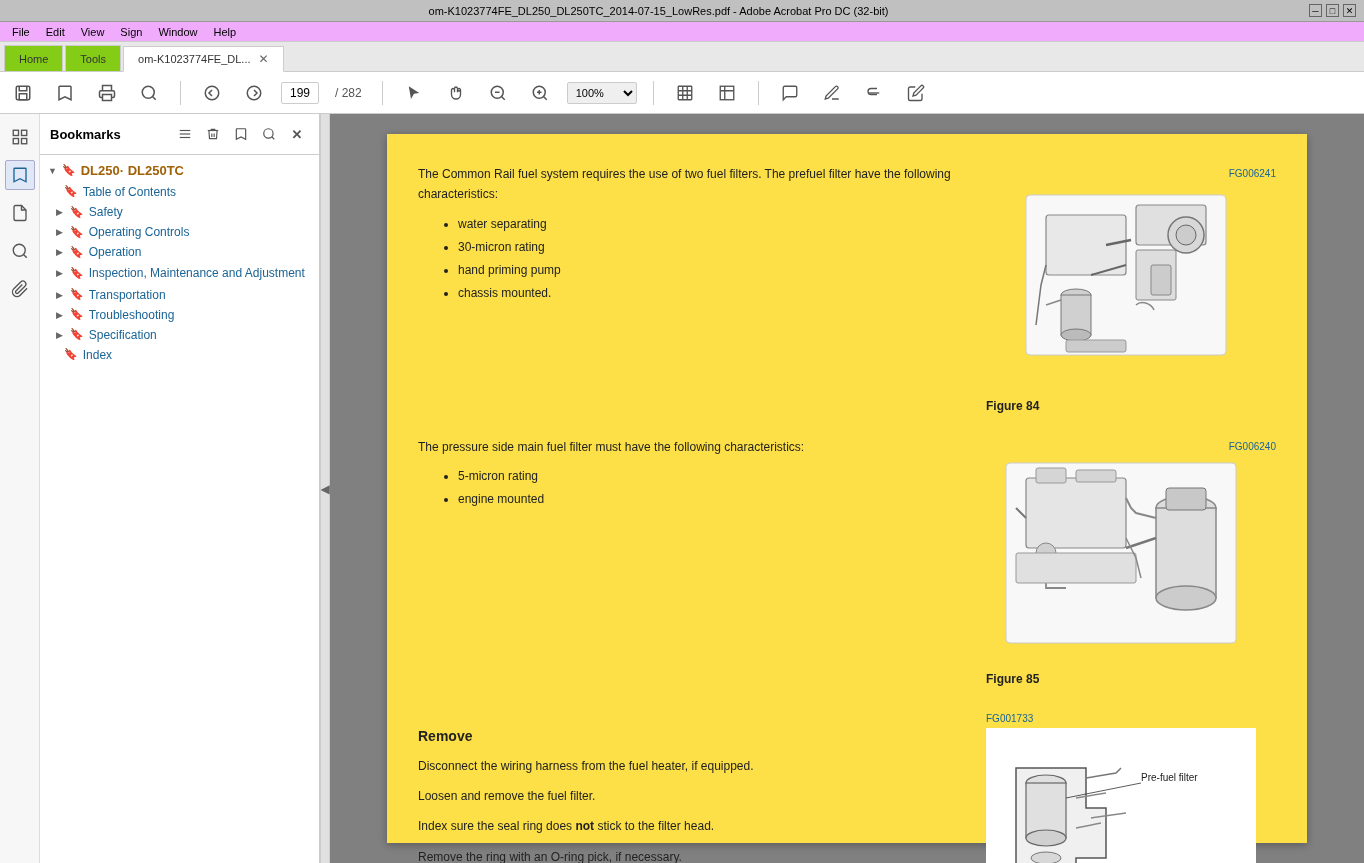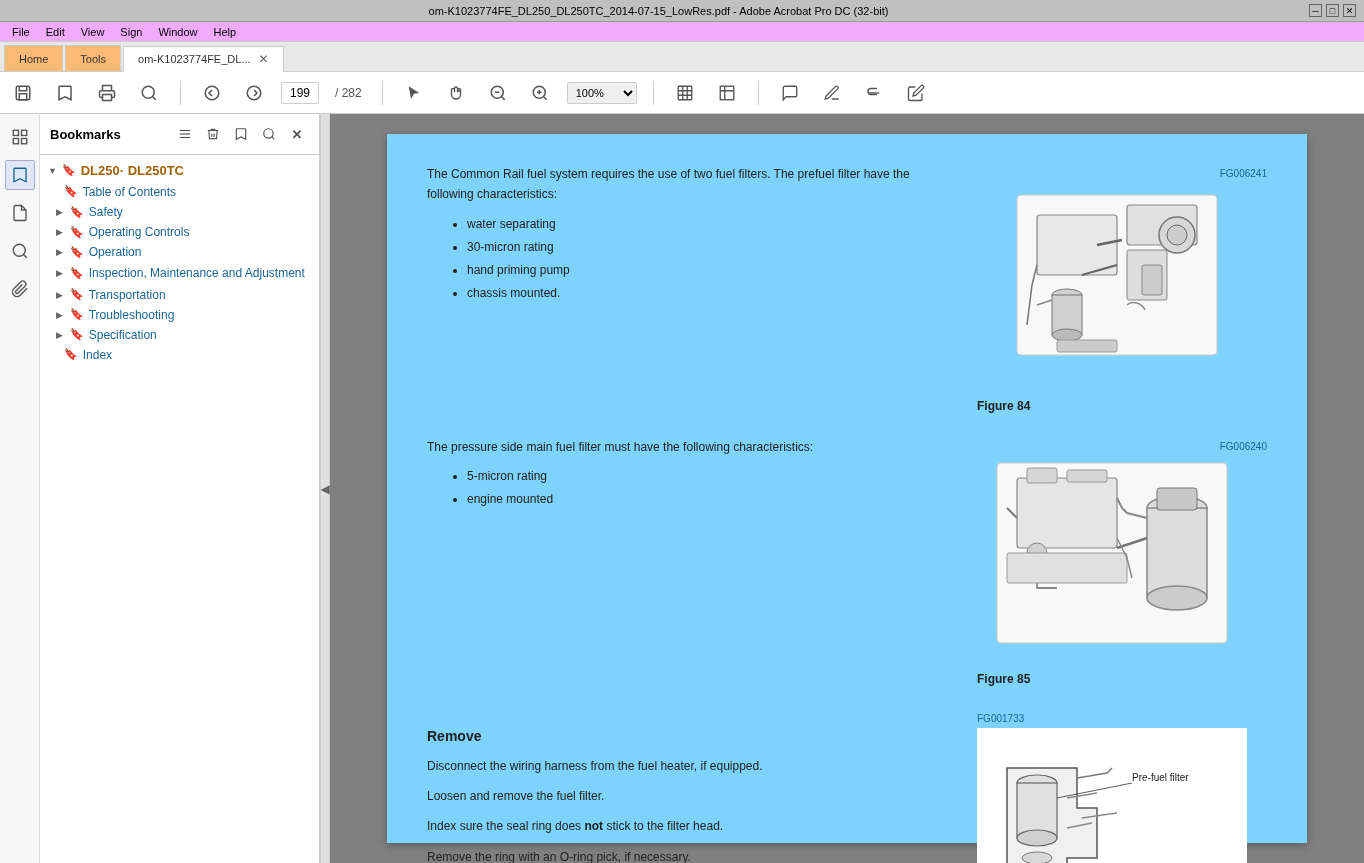--- a/index.html
+++ b/index.html
@@ -43,21 +43,21 @@
     }
     .tab {
       height: 26px;
       padding: 0 14px;
       display: flex;
       align-items: center;
       font-size: 11px;
       cursor: pointer;
       border: 1px solid #ccc;
       border-bottom: none;
-      background: #fdba74;
+      background: #84cc16;
       margin-right: 2px;
       color: #333;
     }
     .tab.active {
       background: white;
       border-bottom: 1px solid white;
       margin-bottom: -1px;
       z-index: 1;
     }
     .tab-close { margin-left: 8px; font-size: 12px; color: #666; }
@@ -231,23 +231,23 @@
     
     .pdf-area {
       flex: 1;
       background: #808080;
       overflow-y: auto;
       display: flex;
       justify-content: center;
       padding: 20px;
     }
     .pdf-page {
-      background: #7dd3fc;
+      background: #fde047;
       width: 920px;
-      padding: 30px 40px;
+      padding: 30px 31px;
       box-shadow: 0 2px 8px rgba(0,0,0,0.3);
       position: relative;
     }
 
     
     .pdf-content { font-size: 12px; color: #222; line-height: 1.6; }
     .pdf-content .body-text { font-size: 12px; line-height: 1.7; margin-bottom: 10px; }
     .pdf-content .bullet-list { list-style: disc; margin: 8px 0 8px 40px; }
     .pdf-content .bullet-list li { margin-bottom: 4px; font-size: 12px; }
     .pdf-content .section-title { font-size: 14px; font-weight: bold; margin: 16px 0 8px 0; }

